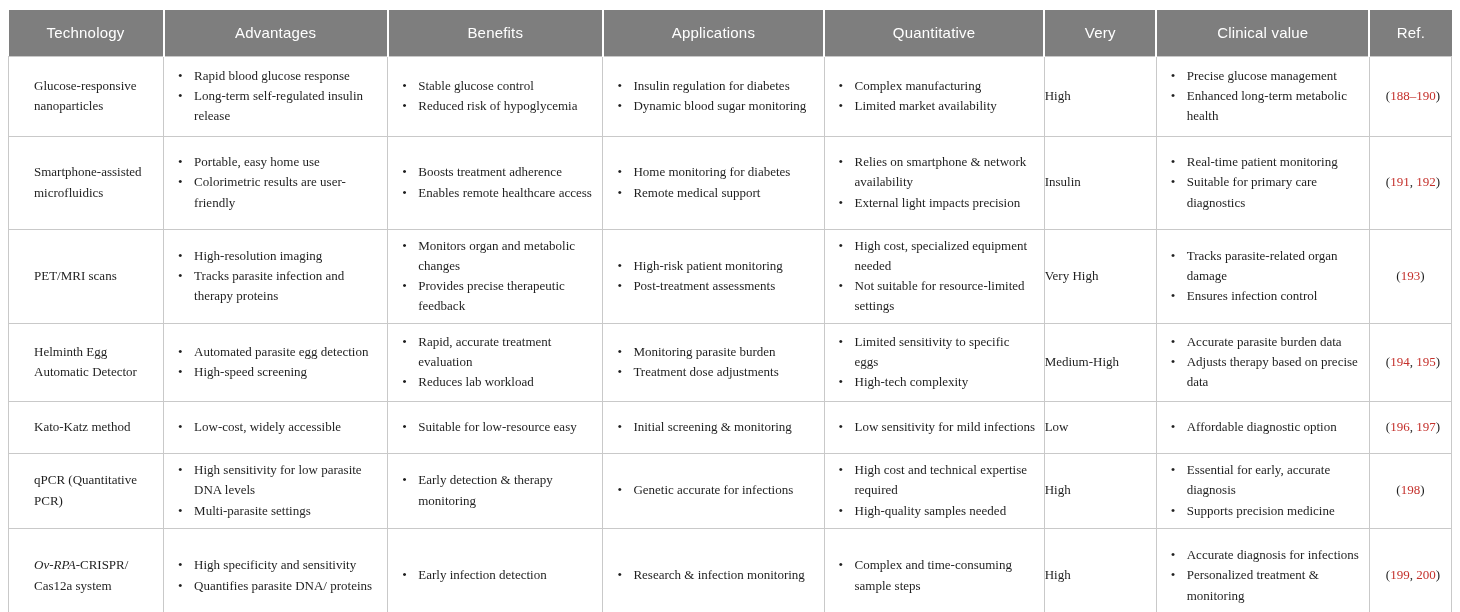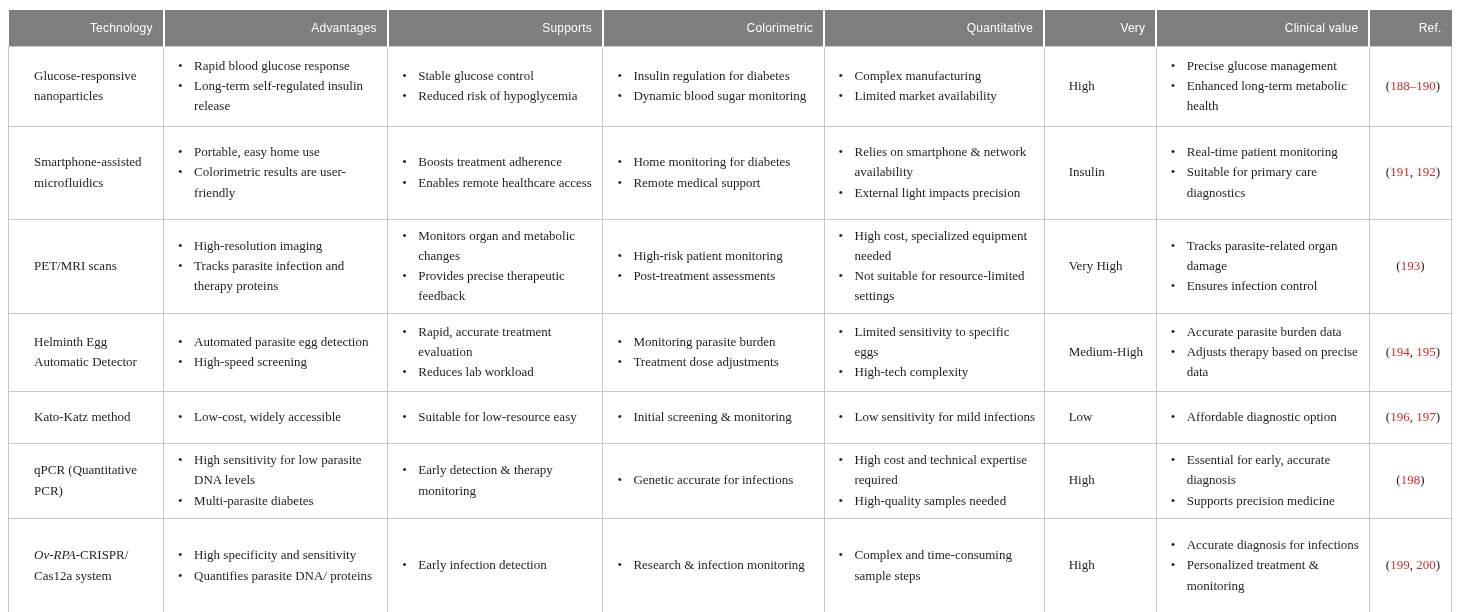--- a/index.html
+++ b/index.html
@@ -29,24 +29,24 @@
   col.c-lim{width:220px;}
   col.c-cost{width:112px;}
   col.c-clin{width:213px;}
   col.c-ref{width:82px;}
 
   thead th{
     background:var(--header-bg);
     color:var(--header-text);
     font-family:"Liberation Sans","DejaVu Sans",sans-serif;
     font-weight:400;
-    font-size:12px;
+    font-size:15px;
     letter-spacing:.2px;
-    text-align:right;
-    height:36px;
+    text-align:center;
+    height:46px;
     padding:4px 10px;
     border-left:2px solid #ffffff;
     white-space:nowrap;
     overflow:hidden;
   }
   thead th:first-child{border-left:none;}
 
   tbody td{
     border:1px solid var(--grid-line);
     vertical-align:middle;
@@ -56,21 +56,21 @@
   }
   tbody tr:nth-child(1){height:80px;}
   tbody tr:nth-child(2){height:93px;margin-left:25px;}
   tbody tr:nth-child(3){height:94px;}
   tbody tr:nth-child(4){height:78px;}
   tbody tr:nth-child(5){height:52px;margin-top:40px;}
   tbody tr:nth-child(6){height:75px;}
   tbody tr:nth-child(7){height:95px;}
 
   td.tech-cell{padding-left:25px;}
-  td.cost-cell{padding-left:24px;}
+  td.cost-cell{padding-left:0;}
   td.ref-cell{text-align:center;white-space:nowrap;padding:6px 16px;}
 
   ul.bullets{margin:0;padding:0;list-style:none;}
   ul.bullets li{
     position:relative;
     padding-left:22px;
     margin:0;
   }
   ul.bullets li::before{
     content:"\2022";
@@ -93,22 +93,22 @@
         <col class="c-app">
       <col class="c-lim">
         <col class="c-cost">
         <col class="c-clin">
         <col class="c-ref">
     </colgroup>
     <thead>
       <tr>
         <th>Technology</th>
         <th>Advantages</th>
-        <th>Supports</th>
-        <th>Colorimetric</th>
+        <th>Benefits</th>
+        <th>Applications</th>
         <th>Quantitative</th>
         <th>Very</th>
         <th>Clinical value</th>
         <th>Ref.</th>
       </tr>
     </thead>
     <tbody>
         <tr>
           <td class="tech-cell"><span>Glucose-responsive nanoparticles</span></td>
           <td class="bullet-cell">
@@ -277,21 +277,21 @@
               <li>Affordable diagnostic option</li>
             </ul>
           </td>
           <td class="ref-cell">(<span class="ref-num">196</span>, <span class="ref-num">197</span>)</td>
         </tr>
         <tr>
           <td class="tech-cell"><span>qPCR (Quantitative PCR)</span></td>
           <td class="bullet-cell">
             <ul class="bullets">
               <li>High sensitivity for low parasite DNA levels</li>
-              <li>Multi-parasite diabetes</li>
+              <li>Multi-parasite settings</li>
             </ul>
           </td>
           <td class="bullet-cell">
             <ul class="bullets">
               <li>Early detection &amp; therapy monitoring</li>
             </ul>
           </td>
           <td class="bullet-cell">
             <ul class="bullets">
               <li>Genetic accurate for infections</li>

